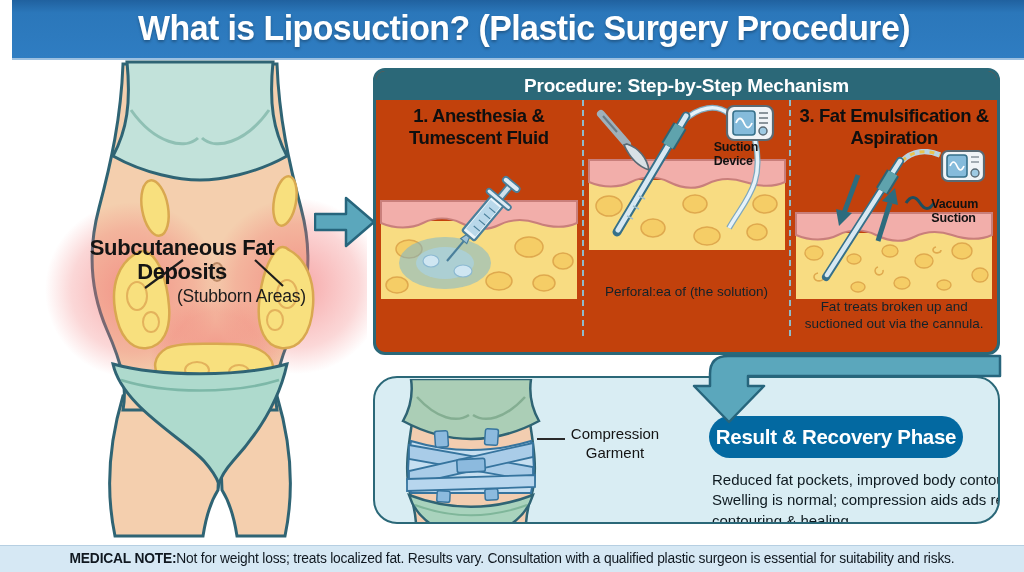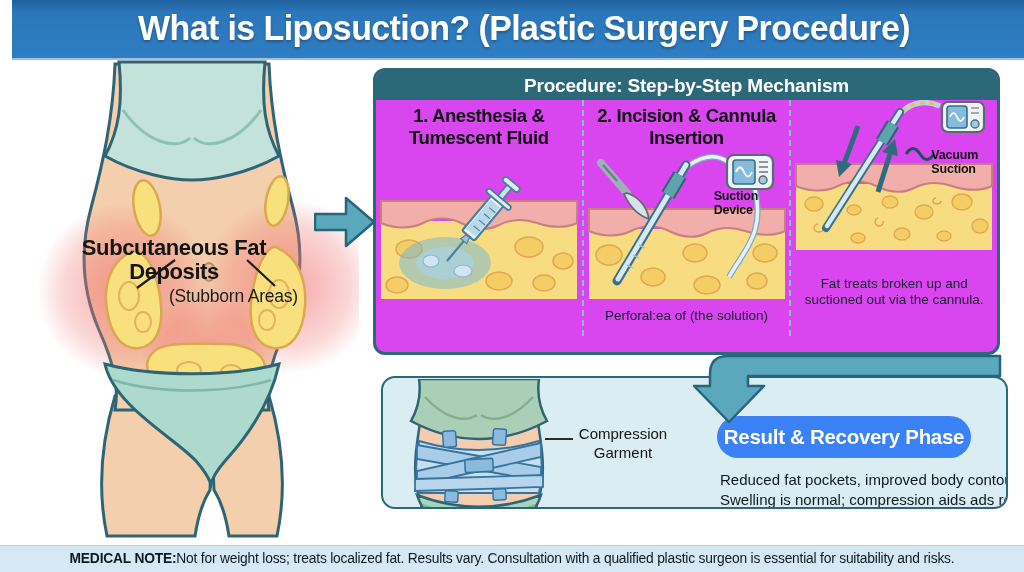--- a/index.html
+++ b/index.html
@@ -13,36 +13,36 @@
     background:linear-gradient(180deg,#20619f 0%,#2b77ba 22%,#2f7dc2 100%);
     border-bottom:2px solid #9dc0e0;
   }
   .title-bar h1{
     margin:0;text-align:center;color:#ffffff;font-size:35px;font-weight:bold;
     line-height:56px;letter-spacing:-0.6px;
     text-shadow:0 2px 3px rgba(0,0,0,.28);
     transform:scaleX(.97);
   }
   
-  .figure-area{position:absolute;left:4px;top:58px;width:332px;height:431px;padding-left:23px;}
+  .figure-area{position:absolute;left:12px;top:58px;width:332px;height:431px;padding-left:23px;}
   .fat-label{
     position:absolute;left:46px;top:178px;width:248px;text-align:center;
     font-weight:bold;font-size:22px;line-height:1.08;color:#141414;letter-spacing:-0.4px;
   }
   .fat-sublabel{
     position:absolute;left:46px;top:228px;width:248px;text-align:right;
     font-size:17.5px;color:#1c1c1c;letter-spacing:-0.2px;
   }
   
   .arrow-right{position:absolute;left:314px;top:192px;width:62px;height:58px;}
   .arrow-down{position:absolute;left:690px;top:344px;width:312px;height:84px;z-index:6;}
   
   .procedure-panel{
     position:absolute;left:373px;top:68px;width:627px;height:287px;
-    background:#d946ef;border:3px solid #2b6878;border-radius:12px;
+    background:#c2410c;border:3px solid #2b6878;border-radius:12px;
     box-sizing:border-box;overflow:hidden;
   }
   .procedure-header{
     background:#2b6878;color:#ffffff;font-weight:bold;font-size:19px;
     text-align:center;line-height:29px;height:29px;letter-spacing:-0.2px;
   }
   .steps{display:flex;height:236px;}
   .step{flex:1 1 0;position:relative;display:flex;flex-direction:column;min-width:0;}
   .step.divided{border-right:2px dashed #8fbccb;}
   .step-title{
@@ -56,33 +56,33 @@
     line-height:1.12;color:#111;letter-spacing:-0.2px;
   }
   .device-label.s2{left:130px;top:40px;width:80px;}
   .device-label.s3{left:140px;top:48px;width:66px;}
   .step-caption{
     flex:1;display:flex;align-items:center;justify-content:center;text-align:center;
     font-size:13.5px;line-height:1.22;color:#13222a;padding:0 9px 4px;
   }
   
   .result-panel{
-    position:absolute;left:373px;top:376px;width:627px;height:133px;
-    background:#d9edf3;border:2.5px solid #2b6878;border-radius:14px;
-    box-sizing:border-box;overflow:hidden;margin-left:8px;
+    position:absolute;left:373px;top:376px;width:627px;height:148px;
+    background:#d9edf3;border:2.5px solid #2b6878;border-radius:24px;
+    box-sizing:border-box;overflow:hidden;
   }
   .garment-figure{position:absolute;left:6px;top:1px;}
   .pointer-line{position:absolute;left:162px;top:60px;width:28px;height:0;border-top:2px solid #2a2a2a;}
   .garment-label{
     position:absolute;left:188px;top:47px;width:104px;text-align:center;
     font-size:15px;line-height:1.25;color:#141414;
   }
   .result-pill{
     position:absolute;left:334px;top:38px;width:254px;height:42px;border-radius:22px;
-    background:#3b82f6;color:#ffffff;font-weight:bold;font-size:20.5px;
+    background:#0369a1;color:#ffffff;font-weight:bold;font-size:20.5px;
     text-align:center;line-height:42px;letter-spacing:-0.3px;
   }
   .result-body{
     position:absolute;left:337px;top:92px;width:312px;
     font-size:15px;line-height:1.36;color:#0e1a20;
   }
   
   .note-bar{
     position:absolute;left:0;top:545px;width:1024px;height:27px;
     background:#d6e8f4;border-top:1px solid #b6cfe2;
@@ -183,21 +183,20 @@
             <line x1="-6" y1="68" x2="2" y2="68" stroke="#4a7f9b" stroke-width="1.1"></line>
             <rect x="-15" y="78" width="30" height="5" rx="2.5" fill="#dcEAf4" stroke="#4a7f9b" stroke-width="1.8"></rect>
             <rect x="-3" y="83" width="6" height="15" fill="#cfe0ec" stroke="#4a7f9b" stroke-width="1.6"></rect>
             <rect x="-10" y="97" width="20" height="6" rx="3" fill="#dceaf4" stroke="#4a7f9b" stroke-width="1.8"></rect>
           </g>
         </svg>
       </div>
     </div>
 
     <div class="step divided">
-      <div class="step-title">2. Incision &amp; Cannula Insertion</div>
       <div class="step-art">
         <svg width="200" height="152" viewBox="0 0 200 152">
           <rect x="2" y="80" width="196" height="70" fill="#f8dc82"></rect>
           <ellipse cx="22" cy="106" rx="13" ry="10" fill="#f5cd66" stroke="#dfa94e" stroke-width="1.5"></ellipse>
           <ellipse cx="108" cy="104" rx="12" ry="9" fill="#f5cd66" stroke="#dfa94e" stroke-width="1.5"></ellipse>
           <ellipse cx="178" cy="104" rx="12" ry="9" fill="#f5cd66" stroke="#dfa94e" stroke-width="1.5"></ellipse>
           <ellipse cx="66" cy="128" rx="12" ry="9" fill="#f5cd66" stroke="#dfa94e" stroke-width="1.5"></ellipse>
           <ellipse cx="120" cy="136" rx="13" ry="9" fill="#f5cd66" stroke="#dfa94e" stroke-width="1.5"></ellipse>
           <ellipse cx="170" cy="132" rx="10" ry="8" fill="#f5cd66" stroke="#dfa94e" stroke-width="1.5"></ellipse>
           <path d="M2,60 L198,60 L198,82 C185,88 170,86 158,82 C146,78 132,78 120,84 C108,90 94,88 82,82 C70,76 56,76 44,82 C32,88 16,88 2,82 Z" fill="#f2aeaa" stroke="#c97f7b" stroke-width="2"></path>
@@ -230,20 +229,21 @@
             <line x1="172" y1="23" x2="181" y2="23" stroke="#8a959c" stroke-width="1.8"></line>
             <circle cx="176" cy="31" r="4" fill="#9ecae3" stroke="#5a6a74" stroke-width="1.5"></circle>
           </g>
         </svg>
         <div class="device-label s2">Suction Device</div>
       </div>
       <div class="step-caption">Perforal:ea of (the solution)</div>
     </div>
 
     <div class="step">
+      <div class="step-title">3. Fat Emulsification &amp; Aspiration</div>
       <div class="step-art">
         <svg width="200" height="152" viewBox="0 0 200 152">
           <rect x="2" y="84" width="196" height="66" fill="#f8dc82"></rect>
           <ellipse cx="20" cy="104" rx="9" ry="7" fill="#f5cd66" stroke="#dfa94e" stroke-width="1.4"></ellipse>
           <ellipse cx="60" cy="110" rx="7" ry="5" fill="#f5cd66" stroke="#dfa94e" stroke-width="1.4"></ellipse>
           <ellipse cx="96" cy="102" rx="8" ry="6" fill="#f5cd66" stroke="#dfa94e" stroke-width="1.4"></ellipse>
           <ellipse cx="130" cy="112" rx="9" ry="7" fill="#f5cd66" stroke="#dfa94e" stroke-width="1.4"></ellipse>
           <ellipse cx="168" cy="102" rx="10" ry="8" fill="#f5cd66" stroke="#dfa94e" stroke-width="1.4"></ellipse>
           <ellipse cx="186" cy="126" rx="8" ry="7" fill="#f5cd66" stroke="#dfa94e" stroke-width="1.4"></ellipse>
           <ellipse cx="150" cy="136" rx="7" ry="5" fill="#f5cd66" stroke="#dfa94e" stroke-width="1.4"></ellipse>

